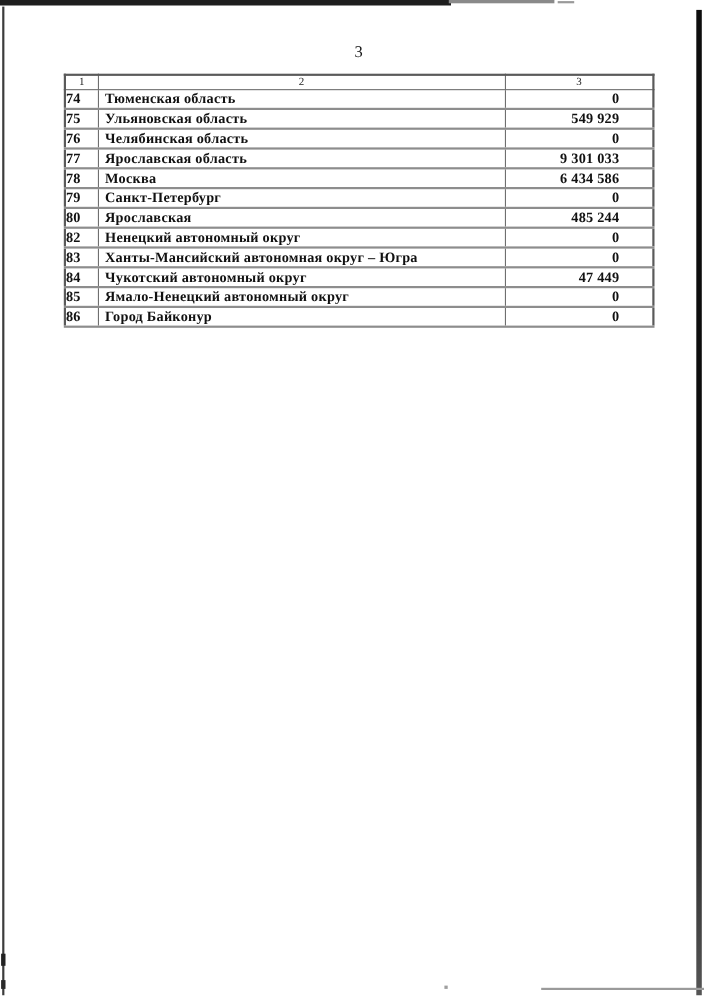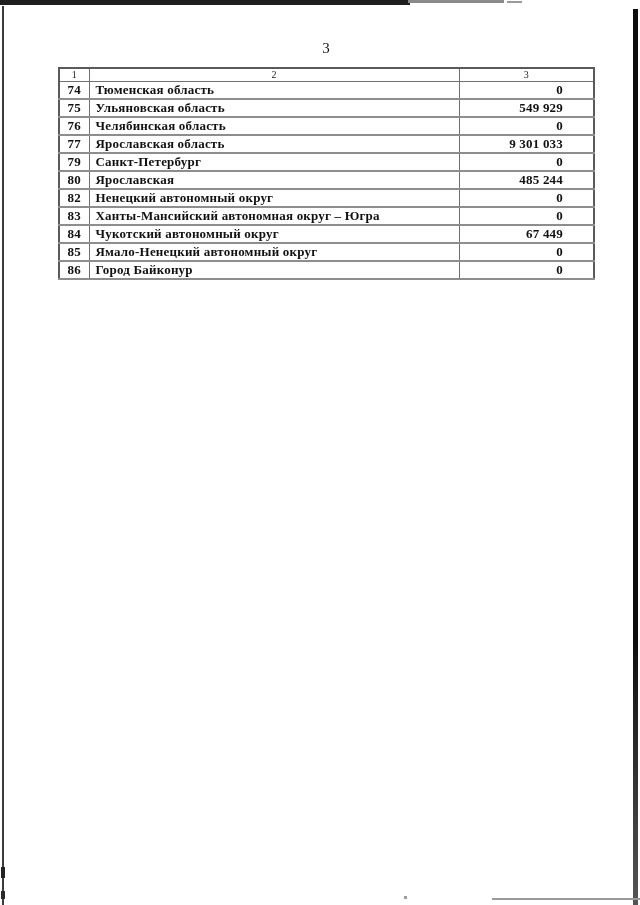--- a/index.html
+++ b/index.html
@@ -46,21 +46,21 @@
     border-bottom:2px solid #8d8d8d;
     padding:0; vertical-align:middle;
     overflow:hidden; white-space:nowrap;
   }
   .doc-table thead td {
     height:13px; font-size:10px; font-weight:400;
     text-align:center; line-height:1;
     border-bottom:1px solid #6f6f6f; color:#222;
   }
   .doc-table tbody td { height:15.5px; font-size:13px; font-weight:700; letter-spacing:0.2px; }
-  td.num-cell   { text-align:center; }
+  td.num-cell   { }
   td.name-cell  { text-align:left; padding-left:6px;margin-top:27px; }
   td.value-cell { text-align:right; padding-right:30px; }
 </style>
 </head>
 <body>
 
 <div class="scan-top-dark"></div>
 <div class="scan-top-gray"></div>
 <div class="scan-top-dash"></div>
 <div class="scan-left-line"></div>
@@ -100,20 +100,25 @@
       <td class="num-cell">76</td>
       <td class="name-cell">Челябинская область</td>
       <td class="value-cell">0</td>
     </tr>
     <tr>
       <td class="num-cell">77</td>
       <td class="name-cell">Ярославская область</td>
       <td class="value-cell">9 301 033</td>
     </tr>
     <tr>
+      <td class="num-cell">78</td>
+      <td class="name-cell">Москва</td>
+      <td class="value-cell">6 434 586</td>
+    </tr>
+    <tr>
       <td class="num-cell">79</td>
       <td class="name-cell">Санкт-Петербург</td>
       <td class="value-cell">0</td>
     </tr>
     <tr>
       <td class="num-cell">80</td>
       <td class="name-cell">Ярославская</td>
       <td class="value-cell">485 244</td>
     </tr>
     <tr>
@@ -122,21 +127,21 @@
       <td class="value-cell">0</td>
     </tr>
     <tr>
       <td class="num-cell">83</td>
       <td class="name-cell">Ханты-Мансийский автономная округ – Югра</td>
       <td class="value-cell">0</td>
     </tr>
     <tr>
       <td class="num-cell">84</td>
       <td class="name-cell">Чукотский автономный округ</td>
-      <td class="value-cell">67 449</td>
+      <td class="value-cell">47 449</td>
     </tr>
     <tr>
       <td class="num-cell">85</td>
       <td class="name-cell">Ямало-Ненецкий автономный округ</td>
       <td class="value-cell">0</td>
     </tr>
     <tr>
       <td class="num-cell">86</td>
       <td class="name-cell">Город Байконур</td>
       <td class="value-cell">0</td>

